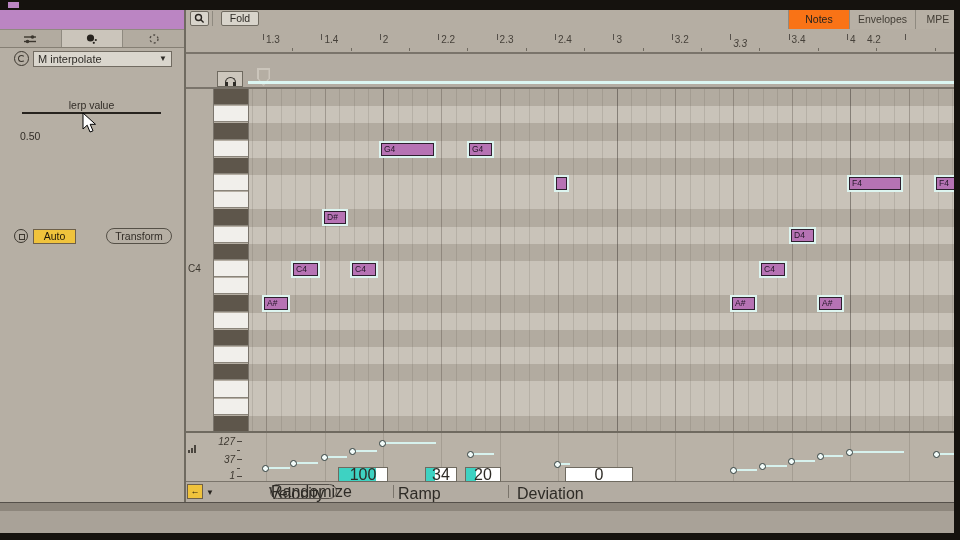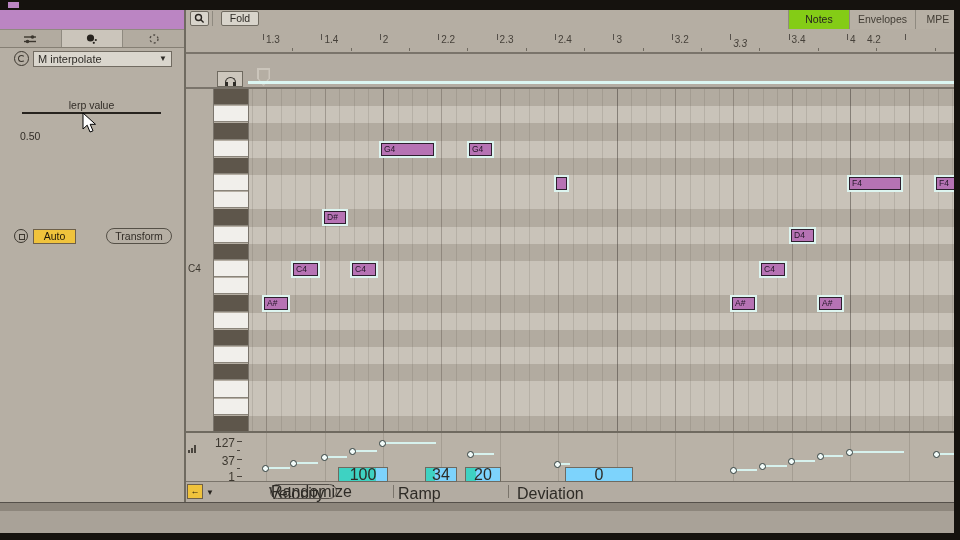--- a/index.html
+++ b/index.html
@@ -37,21 +37,21 @@
   #auto-loop-icon::after { content:""; position:absolute; left:3.5px; top:3.5px; width:4px; height:4px; border:1.2px solid #3c372f; }
   #auto-btn { left:33px; top:229px; width:43px; height:15px; background:#f0c33c; border:1px solid #6e6049; font-size:10.5px; text-align:center; line-height:13px; color:#21190a; }
   #transform-btn { left:106px; top:228px; width:66px; height:16px; border:1px solid #555047; border-radius:9px; font-size:10.5px; text-align:center; line-height:14px; color:#322d27; }
 
   
   #roll-toolbar { left:186px; top:10px; width:768px; height:20px; background:#b5aea3; }
   #search-btn { left:190px; top:11px; width:19px; height:15px; background:#d8d4cb; border:1px solid #6f6a60; border-radius:2px; display:flex; align-items:center; justify-content:center; }
   #toolbar-sep1 { left:212px; top:11px; width:1px; height:15px; background:#8f8a80; }
   #fold-btn { left:221px; top:11px; width:38px; height:15px; background:#d8d4cb; border:1px solid #6f6a60; border-radius:2px; font-size:10.5px; text-align:center; line-height:13px; }
   .etab { position:absolute; top:10px; height:19px; background:#b7b0a5; border-left:1px solid #8f8a80; font-size:10.5px; text-align:center; line-height:19px; color:#423d35; }
-  .etab.sel { background:#84cc16; color:#27231e; }
+  .etab.sel { background:#f97316; color:#27231e; }
 
   
   #ruler { left:186px; top:30px; width:768px; height:24px; background:#b5aea3; border-bottom:2px solid #7a746b; }
   .rtick-line { position:absolute; width:1px; height:6px; background:#55504a; }
   .rtick-label { position:absolute; font-size:10px; color:#46413a; }
   .rtick-minor { position:absolute; width:1px; height:3px; background:#6f6a60; }
 
   
   #loop-strip { left:186px; top:54px; width:768px; height:35px; background:#b3aca2; border-bottom:2px solid #7a746b; }
   #preview-btn { left:217px; top:71px; width:26px; height:16px; background:#cdc7bd; border:1px solid #6f6a60; display:flex; align-items:center; justify-content:center; }
@@ -76,33 +76,33 @@
   #keys-left-border { left:213px; top:89px; width:1px; height:344px; background:#7a746b; }
   #grid-left-border { left:248px; top:89px; width:1px; height:344px; background:#7a746b; }
 
   .note { position:absolute; height:13px; background:#b673b4; border:1px solid #2d1f2e; box-shadow:0 0 0 2px #ddf5f0; font-size:8.5px; line-height:11px; color:#221627; padding-left:2px; overflow:hidden; white-space:nowrap; }
 
   
   #vel-sep { left:186px; top:431px; width:768px; height:2px; background:#6f6a60; }
   #vel-lane { left:186px; top:433px; width:768px; height:48px; background:#b9b2a7; }
   #vel-icon { left:188px; top:445px; width:10px; height:8px; }
   #vel-icon span { position:absolute; bottom:0; width:2px; background:#4a453e; }
-  .vscale { position:absolute; font-size:12px; color:#3c372f; text-align:right; width:20px; }
+  .vscale { position:absolute; font-size:10px; color:#3c372f; text-align:right; width:20px;font-style:italic; }
   .vtick { position:absolute; height:1px; background:#4a453e; }
   .vel-beatline { position:absolute; top:433px; width:1px; height:48px; background:rgba(70,62,54,0.18); }
   .vline-seg { position:absolute; height:2px; background:#d7f2ee; }
   .vpoint { position:absolute; width:7px; height:7px; border-radius:50%; background:#f2fbf9; border:1.5px solid #2f3d3c; }
 
   
   #bottom-bar { left:186px; top:481px; width:768px; height:21px; background:#b3aca2; border-top:1px solid #7a746b; font-size:10.5px; }
   #lane-fold-btn { left:187px; top:484px; width:16px; height:15px; background:#f0c33c; border:1px solid #6e6049; text-align:center; line-height:13px; font-size:9px; color:#21190a; }
   #lane-chooser { left:206px; top:488px; font-size:8px; color:#27231e; }
   #lane-label { left:221px; top:485px;margin-left:48px; }
   #randomize-btn { left:270px; top:484px; width:67px; height:15px; border:1px solid #55504a; border-radius:8px; text-align:center; line-height:13px; }
-  .valbox { position:absolute; top:467px; height:15px; background:#7dd3fc; border:1px solid #6f6a60; text-align:center; line-height:13px; overflow:hidden; }
+  .valbox { position:absolute; top:467px; height:15px; background:#ffffff; border:1px solid #6f6a60; text-align:center; line-height:13px; overflow:hidden; }
   .valbox .fill { position:absolute; left:0; top:0; bottom:0; background:#3ed2c2; }
   .valbox .txt { position:relative; }
   .bsep { position:absolute; top:485px; width:1px; height:13px; background:#7a746b; }
   #ramp-label { left:398px; top:485px; }
   #deviation-label { left:517px; top:485px; }
 
   
   #strip1 { left:0; top:502px; width:960px; height:9px; background:#8d867c; border-top:1px solid #55504a; }
   #strip2 { left:0; top:511px; width:960px; height:22px; background:#a9a298; }
   #bottom-black { left:0; top:533px; width:960px; height:7px; background:#15120e; }

